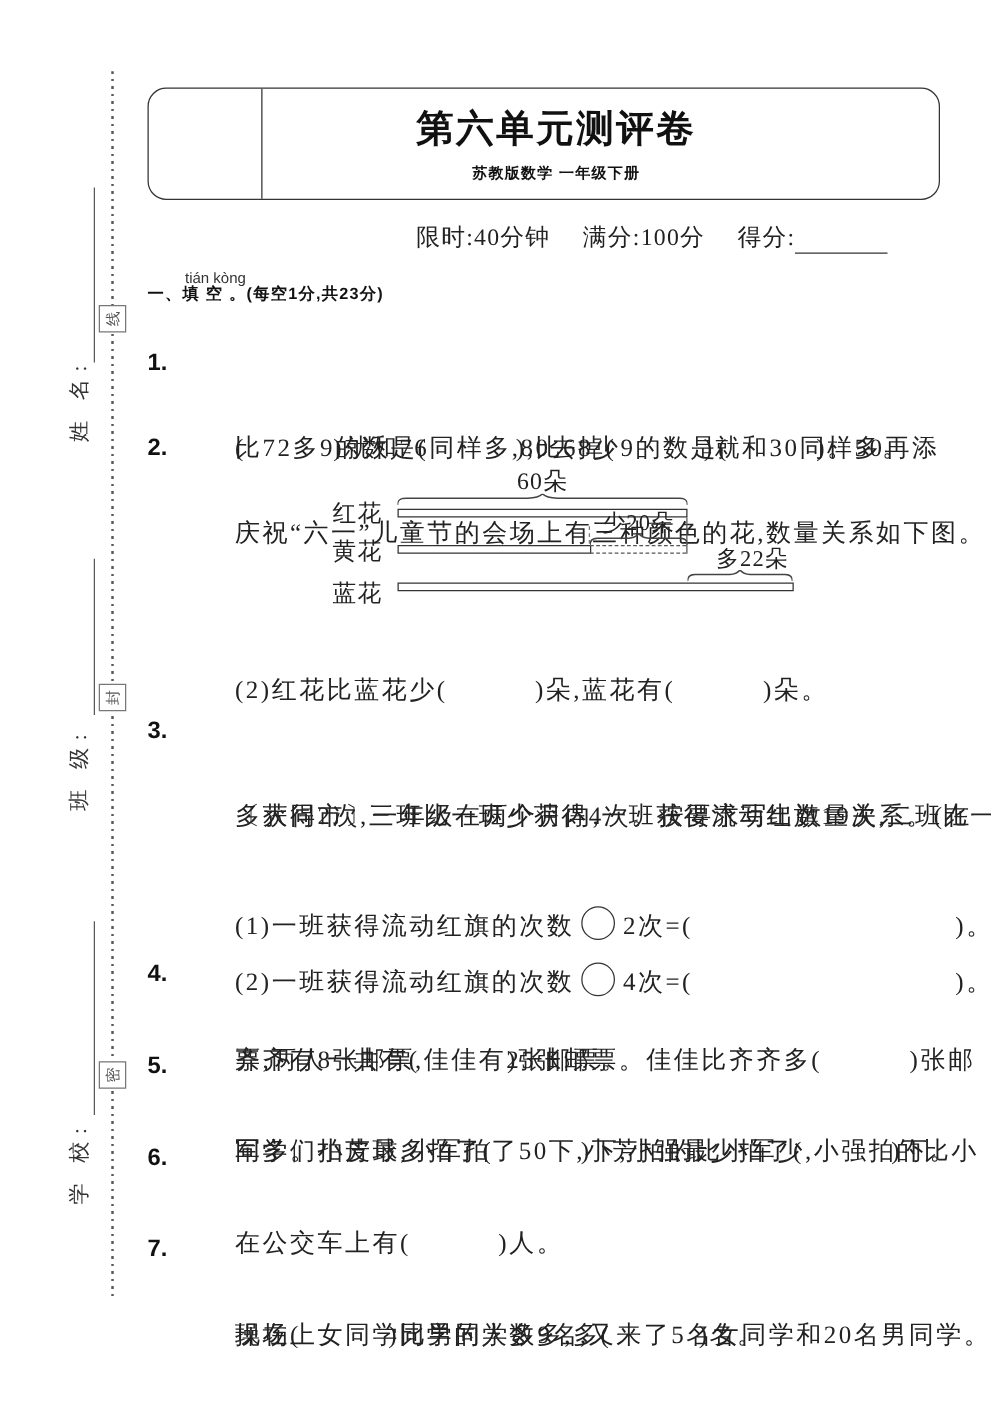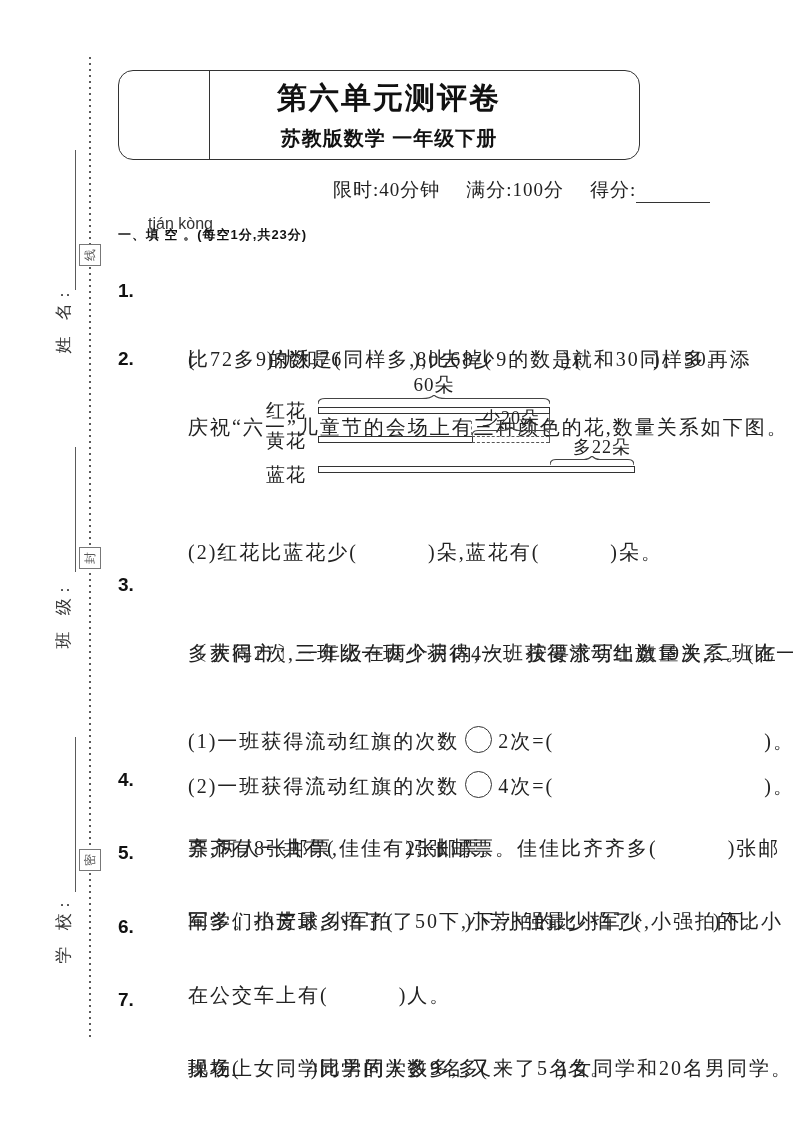--- a/index.html
+++ b/index.html
@@ -27,41 +27,41 @@
   .vl-school{ top:920px; }
   .sealbox {
     position:absolute; left:79px; width:20px; height:20px;
     border:1px solid #777; background:#fff; color:#555;
     font-size:12px; line-height:20px; text-align:center;
   }
   .sealbox span { display:inline-block; transform:rotate(-90deg); }
   .sb1 { top:244px; } .sb2 { top:547px; } .sb3 { top:849px; }
   
   .header-box {
-    position:absolute; left:118px; top:70px; width:522px; height:90px;
+    position:absolute; left:118px; top:70px; width:634px; height:90px;
     border:1.5px solid #333; border-radius:15px; box-sizing:border-box;
   }
   .header-divider {
     position:absolute; left:90px; top:0; width:1px; height:100%; background:#333;
   }
   .title-wrap { position:absolute; left:90px; right:0; top:0; bottom:0;
     display:flex; flex-direction:column; align-items:center; justify-content:center;
     padding-right:70px; }
   .paper-title { font-family:"Liberation Sans",sans-serif; font-weight:bold;
     font-size:30px; color:#111; letter-spacing:2px; }
   .paper-subtitle { font-family:"Liberation Sans",sans-serif; font-weight:bold;
-    font-size:20px; color:#111; margin-top:6px; letter-spacing:1px; }
+    font-size:12px; color:#111; margin-top:6px; letter-spacing:1px; }
   .meta-line { position:absolute; left:333px; top:177px; font-size:19px;
     color:#222; letter-spacing:1px; display:flex; align-items:flex-end; }
   .meta-line .gap { display:inline-block; width:26px; }
   .score-underline { display:inline-block; width:74px; height:19px;
     border-bottom:1.5px solid #333; }
   
   .pinyin { position:absolute; left:148px; top:215px;
-    font-family:"Liberation Sans",sans-serif; font-size:16px; color:#333;text-align:right; }
+    font-family:"Liberation Sans",sans-serif; font-size:12px; color:#333;text-align:right; }
   .section-heading { position:absolute; left:118px; top:226px;
     font-family:"Liberation Sans",sans-serif; font-weight:bold;
     font-size:13px; color:#111; letter-spacing:1px; white-space:pre; }
   
   .q { position:absolute; left:118px; width:660px; font-size:20px;
     letter-spacing:2px; color:#222; }
   .qline { position:relative; white-space:pre; line-height:34px; height:34px;
     padding-left:28px; }
   .qnum { position:absolute; left:0; top:0;
     font-family:"Liberation Sans",sans-serif; font-weight:bold; font-size:19px;

